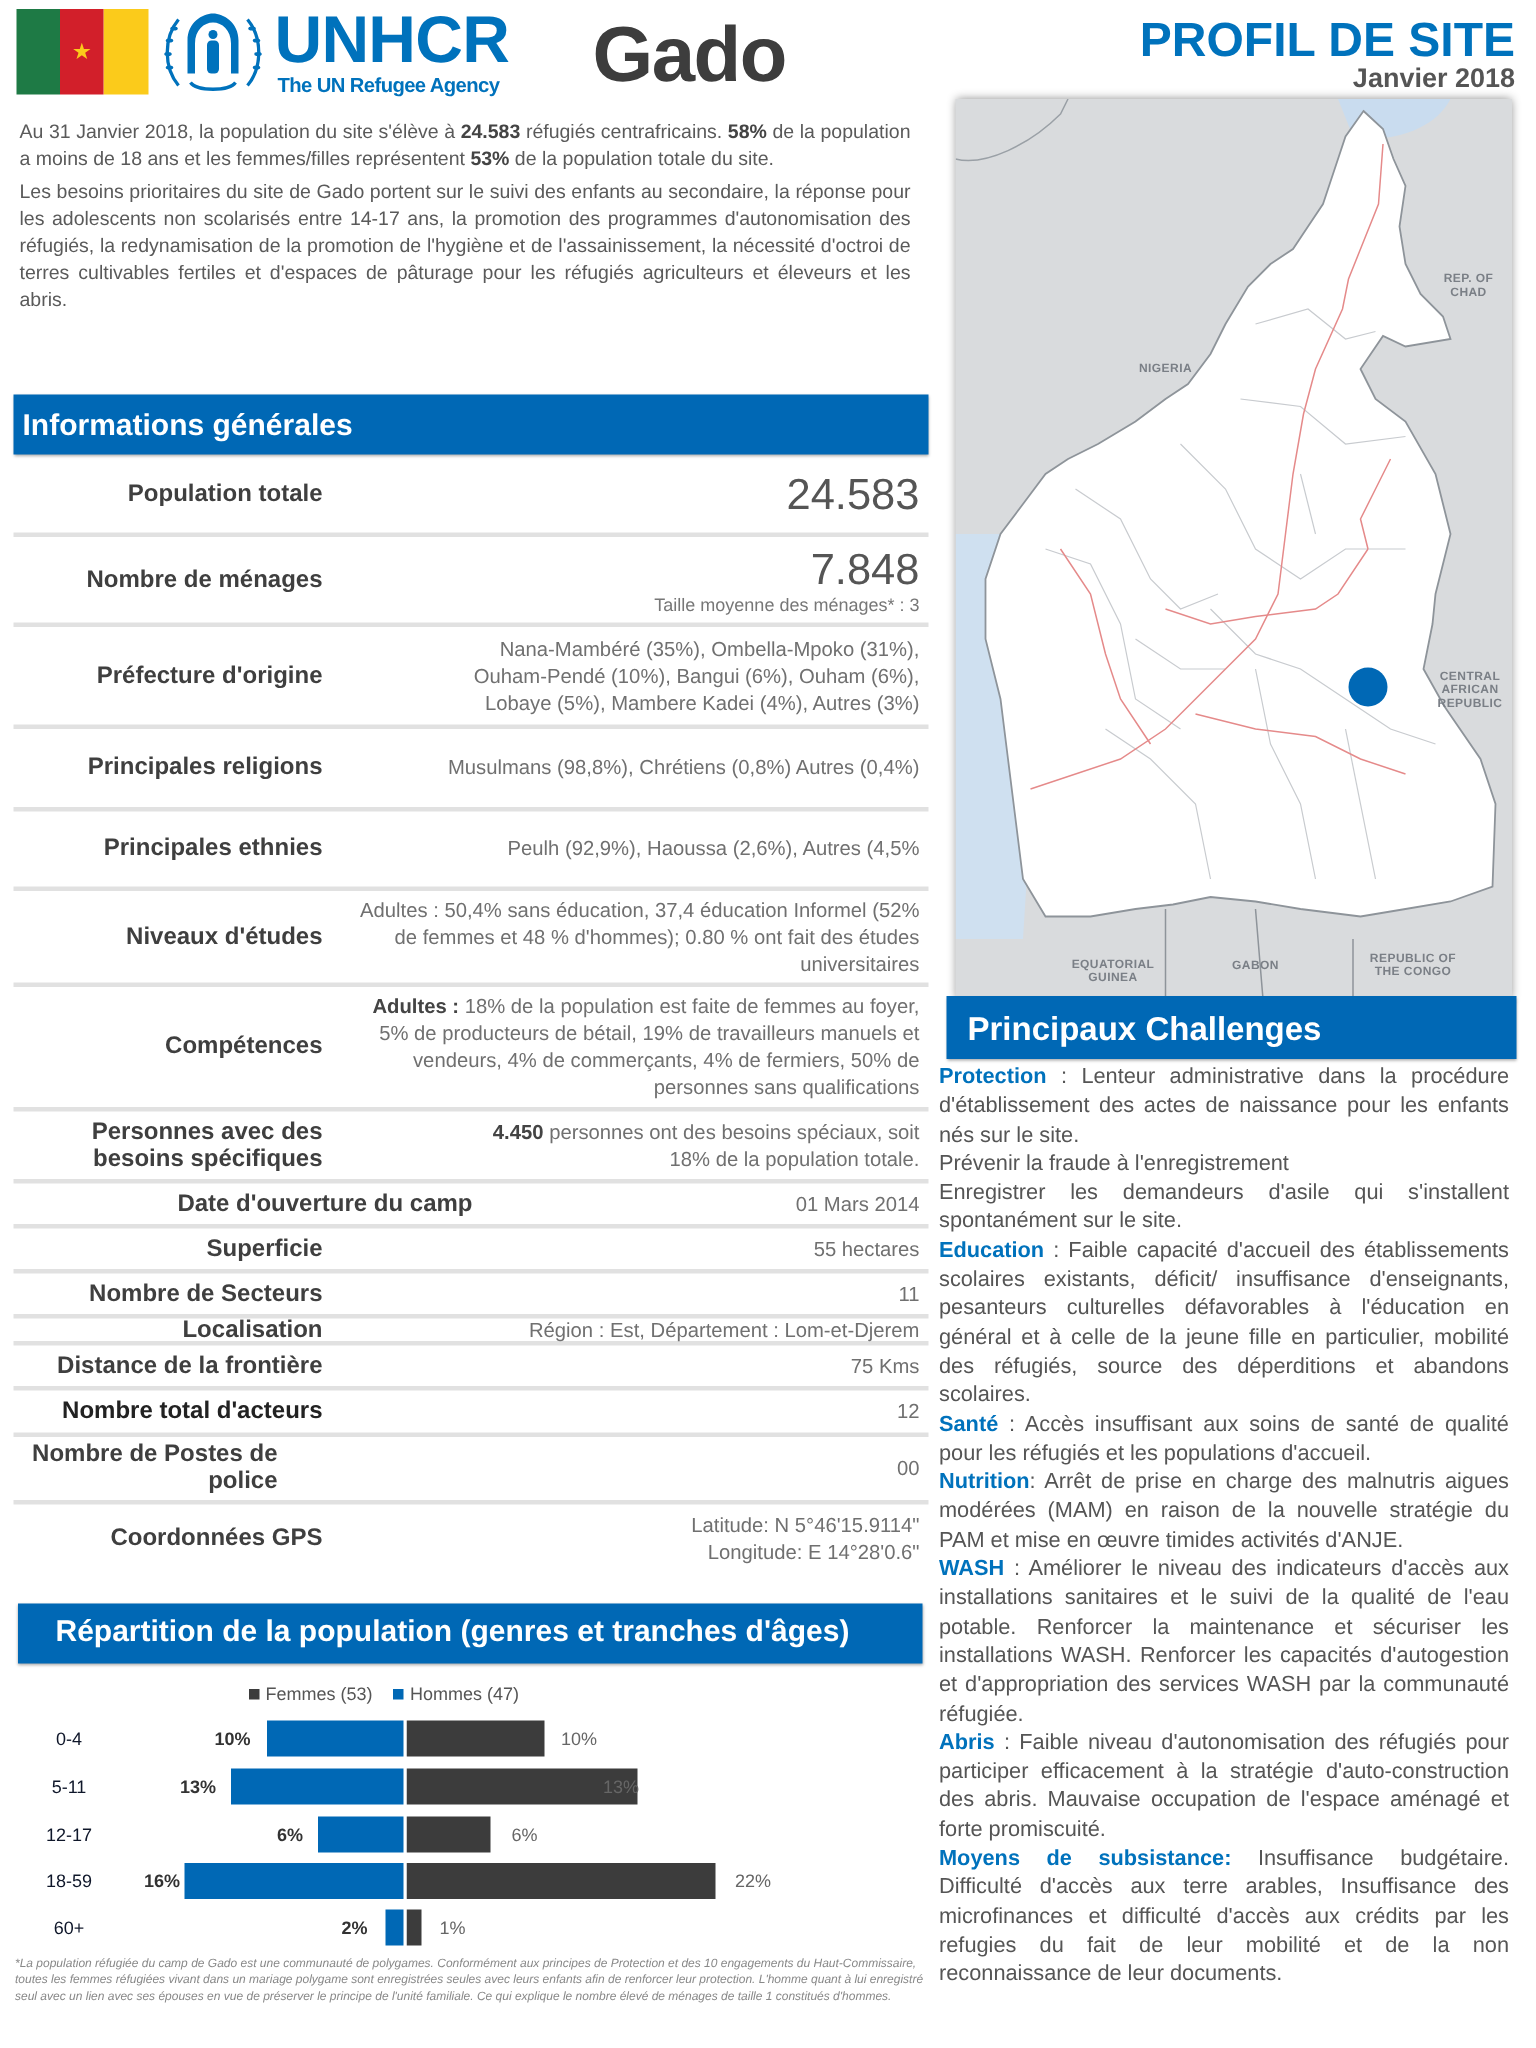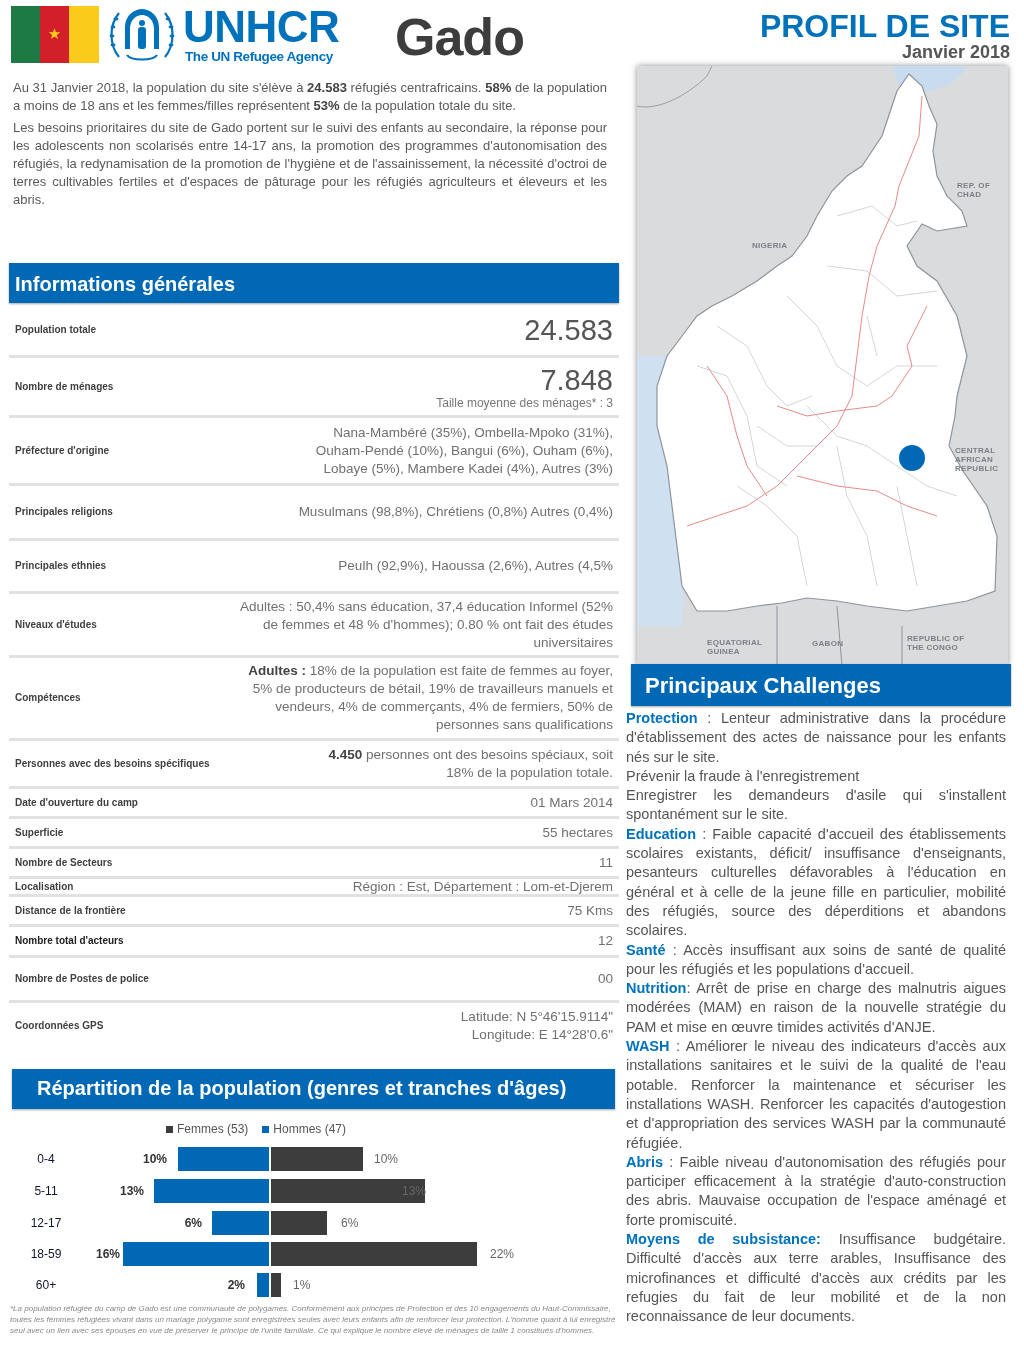--- a/index.html
+++ b/index.html
@@ -27,21 +27,21 @@
 
   
   .sec-head { position: absolute; background: #0068b5; color: #ffffff; font-weight: bold; box-shadow: 0 1px 2px rgba(0,0,0,0.35); }
   .sec-info { left: 9px; top: 263px; width: 610px; height: 40px; font-size: 20px; padding: 10px 6px; }
   .sec-pop { left: 12px; top: 1069px; width: 603px; height: 40px; font-size: 20px; padding: 8px 25px; }
   .sec-chal { left: 631px; top: 664px; width: 380px; height: 42px; font-size: 22px; padding: 9px 14px; }
 
   
   .info-table { position: absolute; left: 9px; top: 305px; width: 610px; }
   .row { display: flex; align-items: center; justify-content: space-between; border-bottom: 3px solid #e1e1e1; padding: 0 6px; }
-  .row .lbl { font-size: 10px; font-weight: bold; color: #3f3f3f; width: 200px; line-height: 18px; }
+  .row .lbl { font-size: 16px; font-weight: bold; color: #3f3f3f; width: 200px; line-height: 18px; text-align: right; }
   .row .lbl.strong { color: #222; }
   .row .val { font-size: 13.5px; color: #707070; text-align: right; line-height: 18px; flex: 1; }
   .row .val b { color: #444; }
   .big-num { font-size: 29px; color: #555; text-align: right; line-height: 32px; }
   .small-note { font-size: 12px; color: #777; text-align: right; }
 
   
   .chart { position: absolute; left: 0; top: 1112px; width: 620px; height: 190px; }
   .legend { position: absolute; left: 166px; top: 10px; font-size: 12px; color: #555; display: flex; gap: 14px; }
   .legend .sw { display: inline-block; width: 7px; height: 7px; margin-right: 4px; vertical-align: middle; }
@@ -51,21 +51,21 @@
   .bar-row .br { position: absolute; height: 24px; background: #3c3c3c; top: 0; }
   .bar-row .pl { position: absolute; font-size: 12px; font-weight: bold; color: #333; top: 5px; text-align: right; width: 40px; }
   .bar-row .pr { position: absolute; font-size: 12px; color: #666; top: 5px; }
   .axis { position: absolute; left: 269px; top: 34px; width: 2px; height: 152px; background: #ffffff; }
 
   .footnote { position: absolute; left: 10px; top: 1303px; width: 612px; font-size: 8px; line-height: 11px; color: #888; font-style: italic; }
 
   
   .map { position: absolute; left: 637px; top: 66px; width: 371px; height: 600px; background: #d9dbdd; box-shadow: 0 0 6px rgba(0,0,0,0.45); overflow: hidden; }
   .map svg { position: absolute; left: 0; top: 0; }
-  .map-lbl { position: absolute; font-size: 8px; color: #7a7f86; line-height: 9px; font-weight: bold; letter-spacing: 0.3px; }
+  .map-lbl { position: absolute; font-size: 8px; color: #7a7f86; text-align: center; line-height: 9px; font-weight: bold; letter-spacing: 0.3px; }
 
   
   .challenges { position: absolute; left: 626px; top: 709px; width: 380px; font-size: 14.5px; line-height: 19.3px; color: #555; text-align: justify; }
   .challenges p { margin: 0; }
   .challenges .k { color: #0072bc; font-weight: bold; }
 </style>
 </head>
 <body>
 
 <div class="flag">

